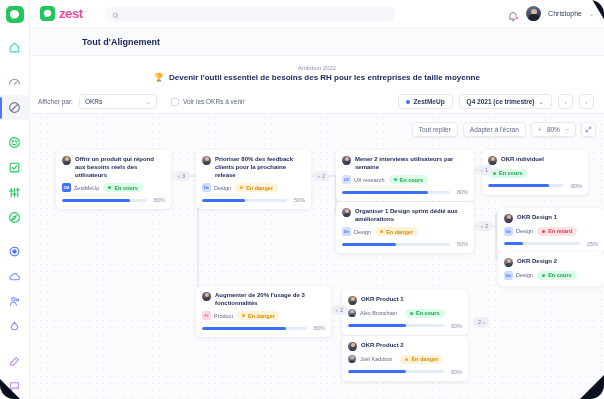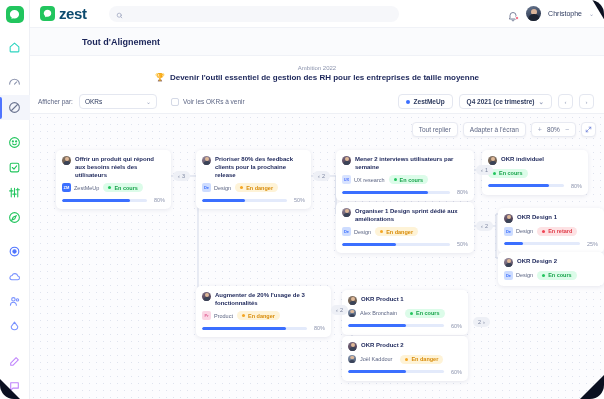--- a/index.html
+++ b/index.html
@@ -56,21 +56,21 @@
     padding: 0 10px;
     border-bottom: 1px solid #f0f2f7;
     z-index: 4;
   }
   .brand { display: flex; align-items: center; gap: 4px; margin-right: 22px; }
   .brand-mark {
     width: 15px; height: 15px; border-radius: 4px; background: #22c55e;
     display: flex; align-items: center; justify-content: center;
   }
   .brand-mark svg { width: 9px; height: 9px; }
-  .brand-text { font-size: 15px; font-weight: 700; color: #0c4a6e; letter-spacing: -0.4px; }
+  .brand-text { font-size: 13px; font-weight: 700; color: #ec4899; letter-spacing: -0.4px; }
   .searchbox {
     width: 290px; height: 16px; border-radius: 8px; background: #f6f7fa;
     display: flex; align-items: center; padding: 0 7px; gap: 4px;
   }
   .searchbox svg { width: 7px; height: 7px; }
   .search-input {
     border: none; background: transparent; outline: none;
     font-size: 6px; color: #8b93ad; width: 100%;
     font-family: "Liberation Sans", sans-serif;
   }
@@ -414,21 +414,21 @@
   </header>
 
   <div class="pagehead">
     <h1>Tout d'Alignement</h1>
   </div>
 
   <div class="ambition">
     <div class="ambition-label">Ambition 2022</div>
     <div class="ambition-title">
       <span class="trophy">🏆</span>
-      <span>Devenir l'outil essentiel de gestion des RH pour les entreprises de taille moyenne</span>
+      <span>Devenir l'outil essentiel de besoins des RH pour les entreprises de taille moyenne</span>
     </div>
   </div>
 
   <div class="filterbar">
     <span class="filter-label">Afficher par:</span>
     <div class="select">
       <span>OKRs</span>
       <span class="cv">⌄</span>
     </div>
     <label class="checkwrap">

